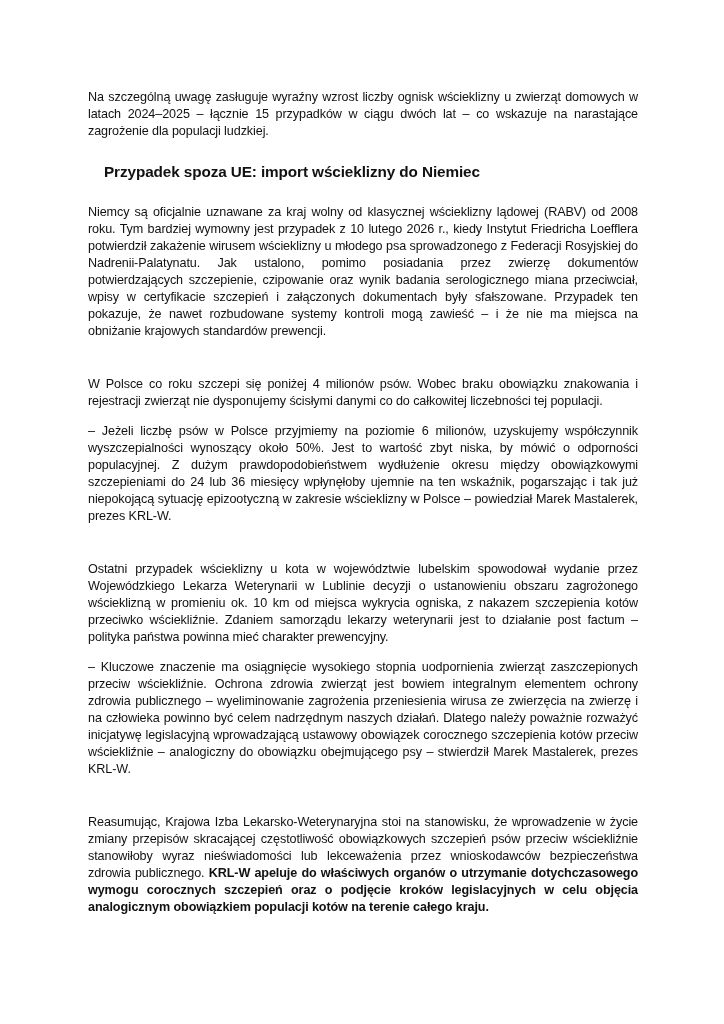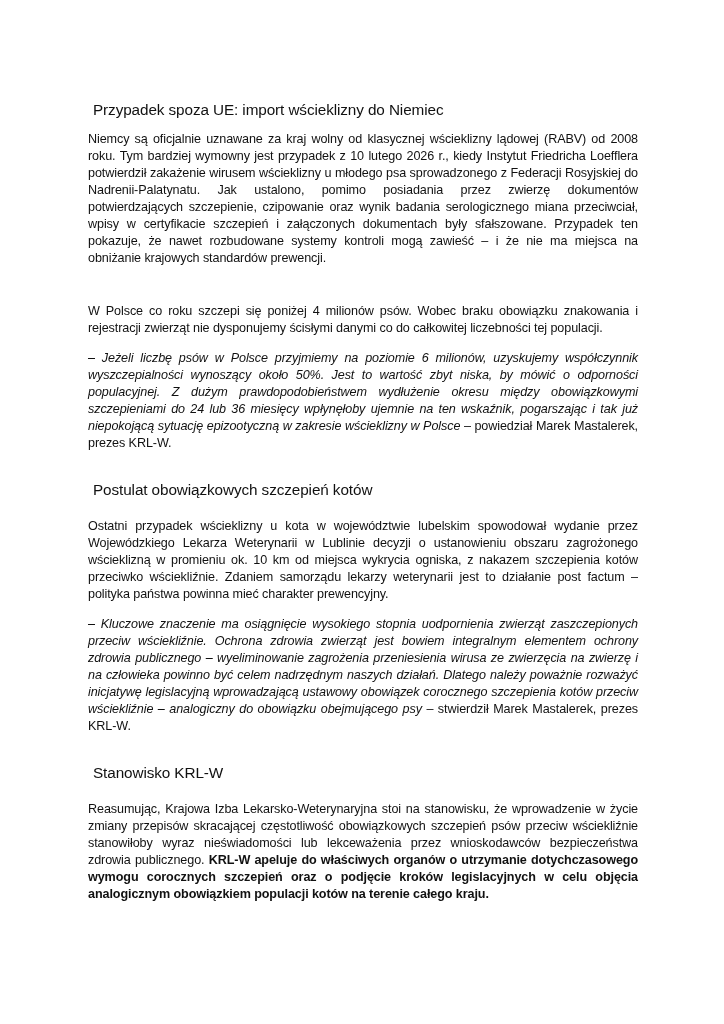--- a/index.html
+++ b/index.html
@@ -1,48 +1,47 @@
 <!DOCTYPE html>
 <html><head>
 <meta charset="utf-8">
 <style>
   html, body { margin: 0; padding: 0; background: #ffffff; }
   body { width: 724px; height: 1024px; position: relative; overflow: hidden;
          font-family: "Liberation Sans", "DejaVu Sans", sans-serif; color: #111; }
   .page { position: absolute; left: 88px; top: 89px; width: 550px; }
   p { margin: 0; font-size: 12.6px; line-height: 17px; text-align: justify; letter-spacing: -0.1px; }
-  h2 { margin: 5px; font-size: 15.3px; line-height: 20px; font-weight: normal; letter-spacing: -0.1px; }
-  .it { font-style: italic; }
+  h2 { margin: 16px; font-size: 15.3px; line-height: 20px; font-weight: bold; letter-spacing: -0.1px; }
+  .it { }
   .b { font-weight: bold; }
   .gap-s { height: 6px; }
   .gap-m { height: 13px; }
   .gap-l { height: 23px; }
 </style>
 </head>
 <body>
 
 <div class="page">
 
+  <p>Na szczególną uwagę zasługuje wyraźny wzrost liczby ognisk wścieklizny u zwierząt domowych w latach 2024–2025 – łącznie 15 przypadków w ciągu dwóch lat – co wskazuje na narastające zagrożenie dla populacji ludzkiej.</p>
   <div class="gap-s"></div>
 
   <h2>Przypadek spoza UE: import wścieklizny do Niemiec</h2>
   <div class="gap-s"></div>
   <p>Niemcy są oficjalnie uznawane za kraj wolny od klasycznej wścieklizny lądowej (RABV) od 2008 roku. Tym bardziej wymowny jest przypadek z 10 lutego 2026 r., kiedy Instytut Friedricha Loefflera potwierdził zakażenie wirusem wścieklizny u młodego psa sprowadzonego z Federacji Rosyjskiej do Nadrenii-Palatynatu. Jak ustalono, pomimo posiadania przez zwierzę dokumentów potwierdzających szczepienie, czipowanie oraz wynik badania serologicznego miana przeciwciał, wpisy w certyfikacie szczepień i załączonych dokumentach były sfałszowane. Przypadek ten pokazuje, że nawet rozbudowane systemy kontroli mogą zawieść – i że nie ma miejsca na obniżanie krajowych standardów prewencji.</p>
   <div class="gap-l"></div>
 
   <div class="gap-m"></div>
   <p>W Polsce co roku szczepi się poniżej 4 milionów psów. Wobec braku obowiązku znakowania i rejestracji zwierząt nie dysponujemy ścisłymi danymi co do całkowitej liczebności tej populacji.</p>
   <div class="gap-m"></div>
   <p><span class="it">– Jeżeli liczbę psów w Polsce przyjmiemy na poziomie 6 milionów, uzyskujemy współczynnik wyszczepialności wynoszący około 50%. Jest to wartość zbyt niska, by mówić o odporności populacyjnej. Z dużym prawdopodobieństwem wydłużenie okresu między obowiązkowymi szczepieniami do 24 lub 36 miesięcy wpłynęłoby ujemnie na ten wskaźnik, pogarszając i tak już niepokojącą sytuację epizootyczną w zakresie wścieklizny w Polsce</span><span> – powiedział Marek Mastalerek, prezes KRL-W.</span></p>
   <div class="gap-l"></div>
 
-  <h2>Postulat obowiązkowych szczepień kotów</h2>
   <div class="gap-m"></div>
   <p>Ostatni przypadek wścieklizny u kota w województwie lubelskim spowodował wydanie przez Wojewódzkiego Lekarza Weterynarii w Lublinie decyzji o ustanowieniu obszaru zagrożonego wścieklizną w promieniu ok. 10 km od miejsca wykrycia ogniska, z nakazem szczepienia kotów przeciwko wściekliźnie. Zdaniem samorządu lekarzy weterynarii jest to działanie post factum – polityka państwa powinna mieć charakter prewencyjny.</p>
   <div class="gap-m"></div>
   <p><span class="it">– Kluczowe znaczenie ma osiągnięcie wysokiego stopnia uodpornienia zwierząt zaszczepionych przeciw wściekliźnie. Ochrona zdrowia zwierząt jest bowiem integralnym elementem ochrony zdrowia publicznego – wyeliminowanie zagrożenia przeniesienia wirusa ze zwierzęcia na zwierzę i na człowieka powinno być celem nadrzędnym naszych działań. Dlatego należy poważnie rozważyć inicjatywę legislacyjną wprowadzającą ustawowy obowiązek corocznego szczepienia kotów przeciw wściekliźnie – analogiczny do obowiązku obejmującego psy</span><span> – stwierdził Marek Mastalerek, prezes KRL-W.</span></p>
   <div class="gap-l"></div>
 
-  <h2>Stanowisko KRL-W</h2>
   <div class="gap-m"></div>
   <p><span>Reasumując, Krajowa Izba Lekarsko-Weterynaryjna stoi na stanowisku, że wprowadzenie w życie zmiany przepisów skracającej częstotliwość obowiązkowych szczepień psów przeciw wściekliźnie stanowiłoby wyraz nieświadomości lub lekceważenia przez wnioskodawców bezpieczeństwa zdrowia publicznego. </span><span class="b">KRL-W apeluje do właściwych organów o utrzymanie dotychczasowego wymogu corocznych szczepień oraz o podjęcie kroków legislacyjnych w celu objęcia analogicznym obowiązkiem populacji kotów na terenie całego kraju.</span></p>
 
 </div>
 
 </body></html>

